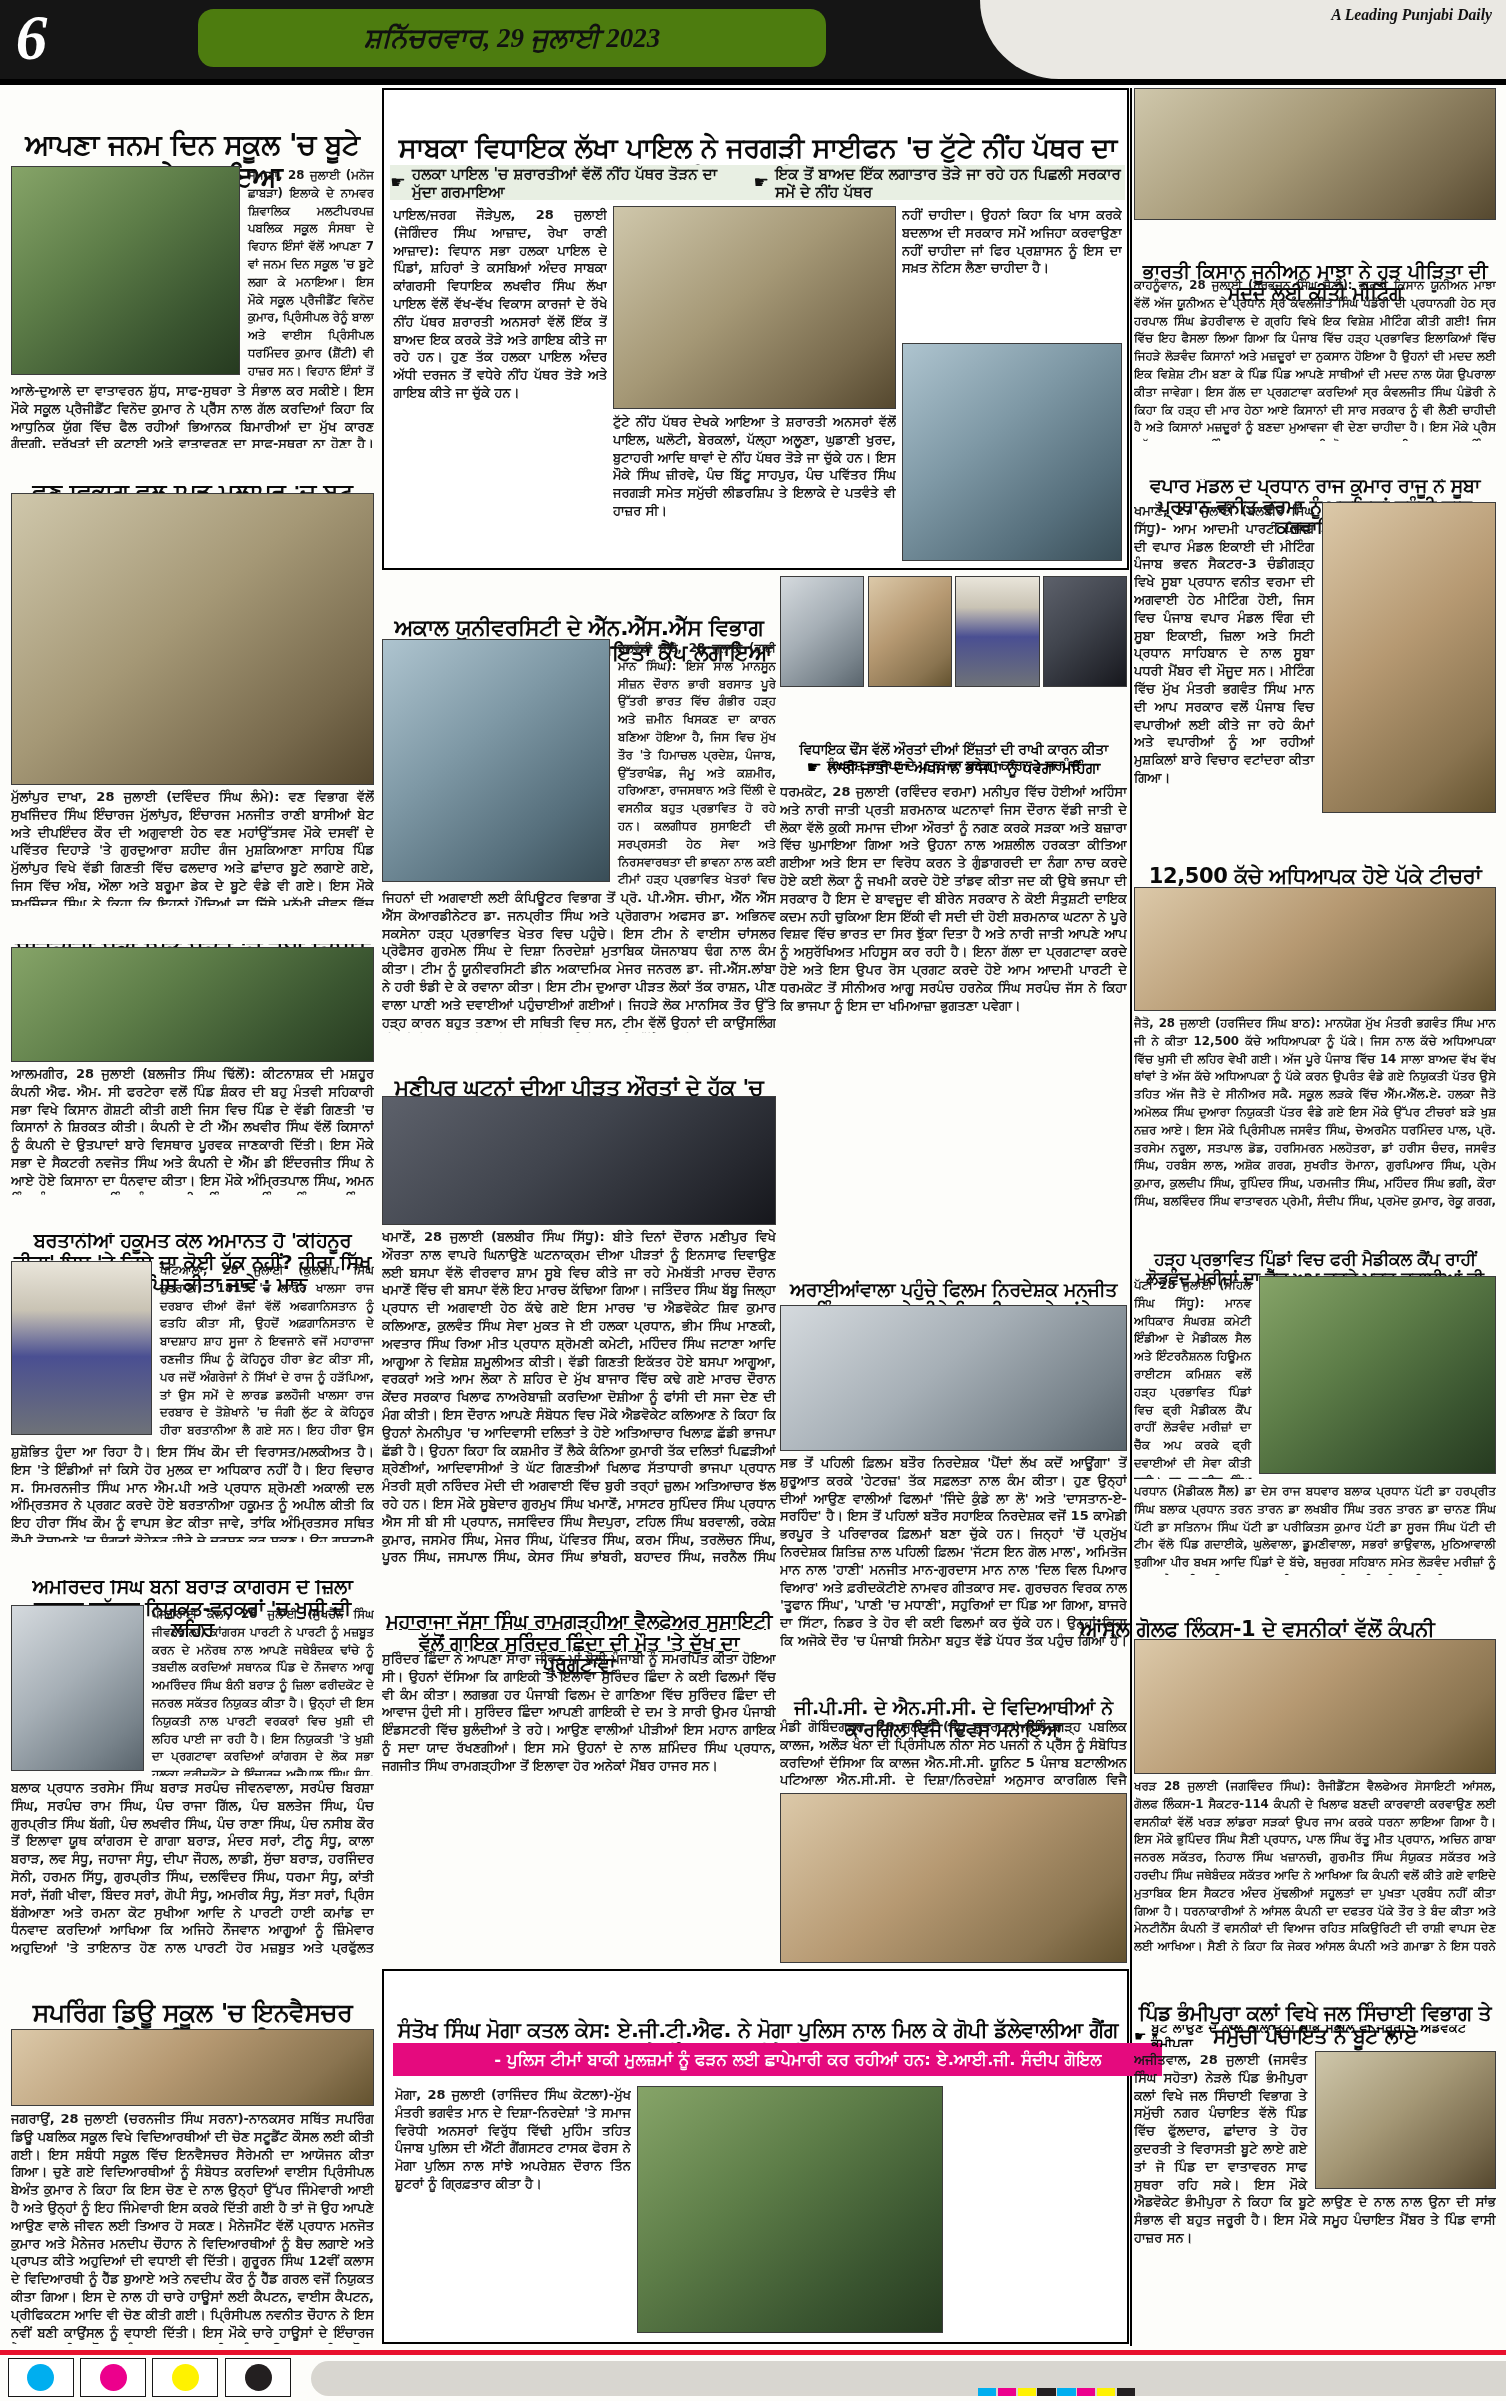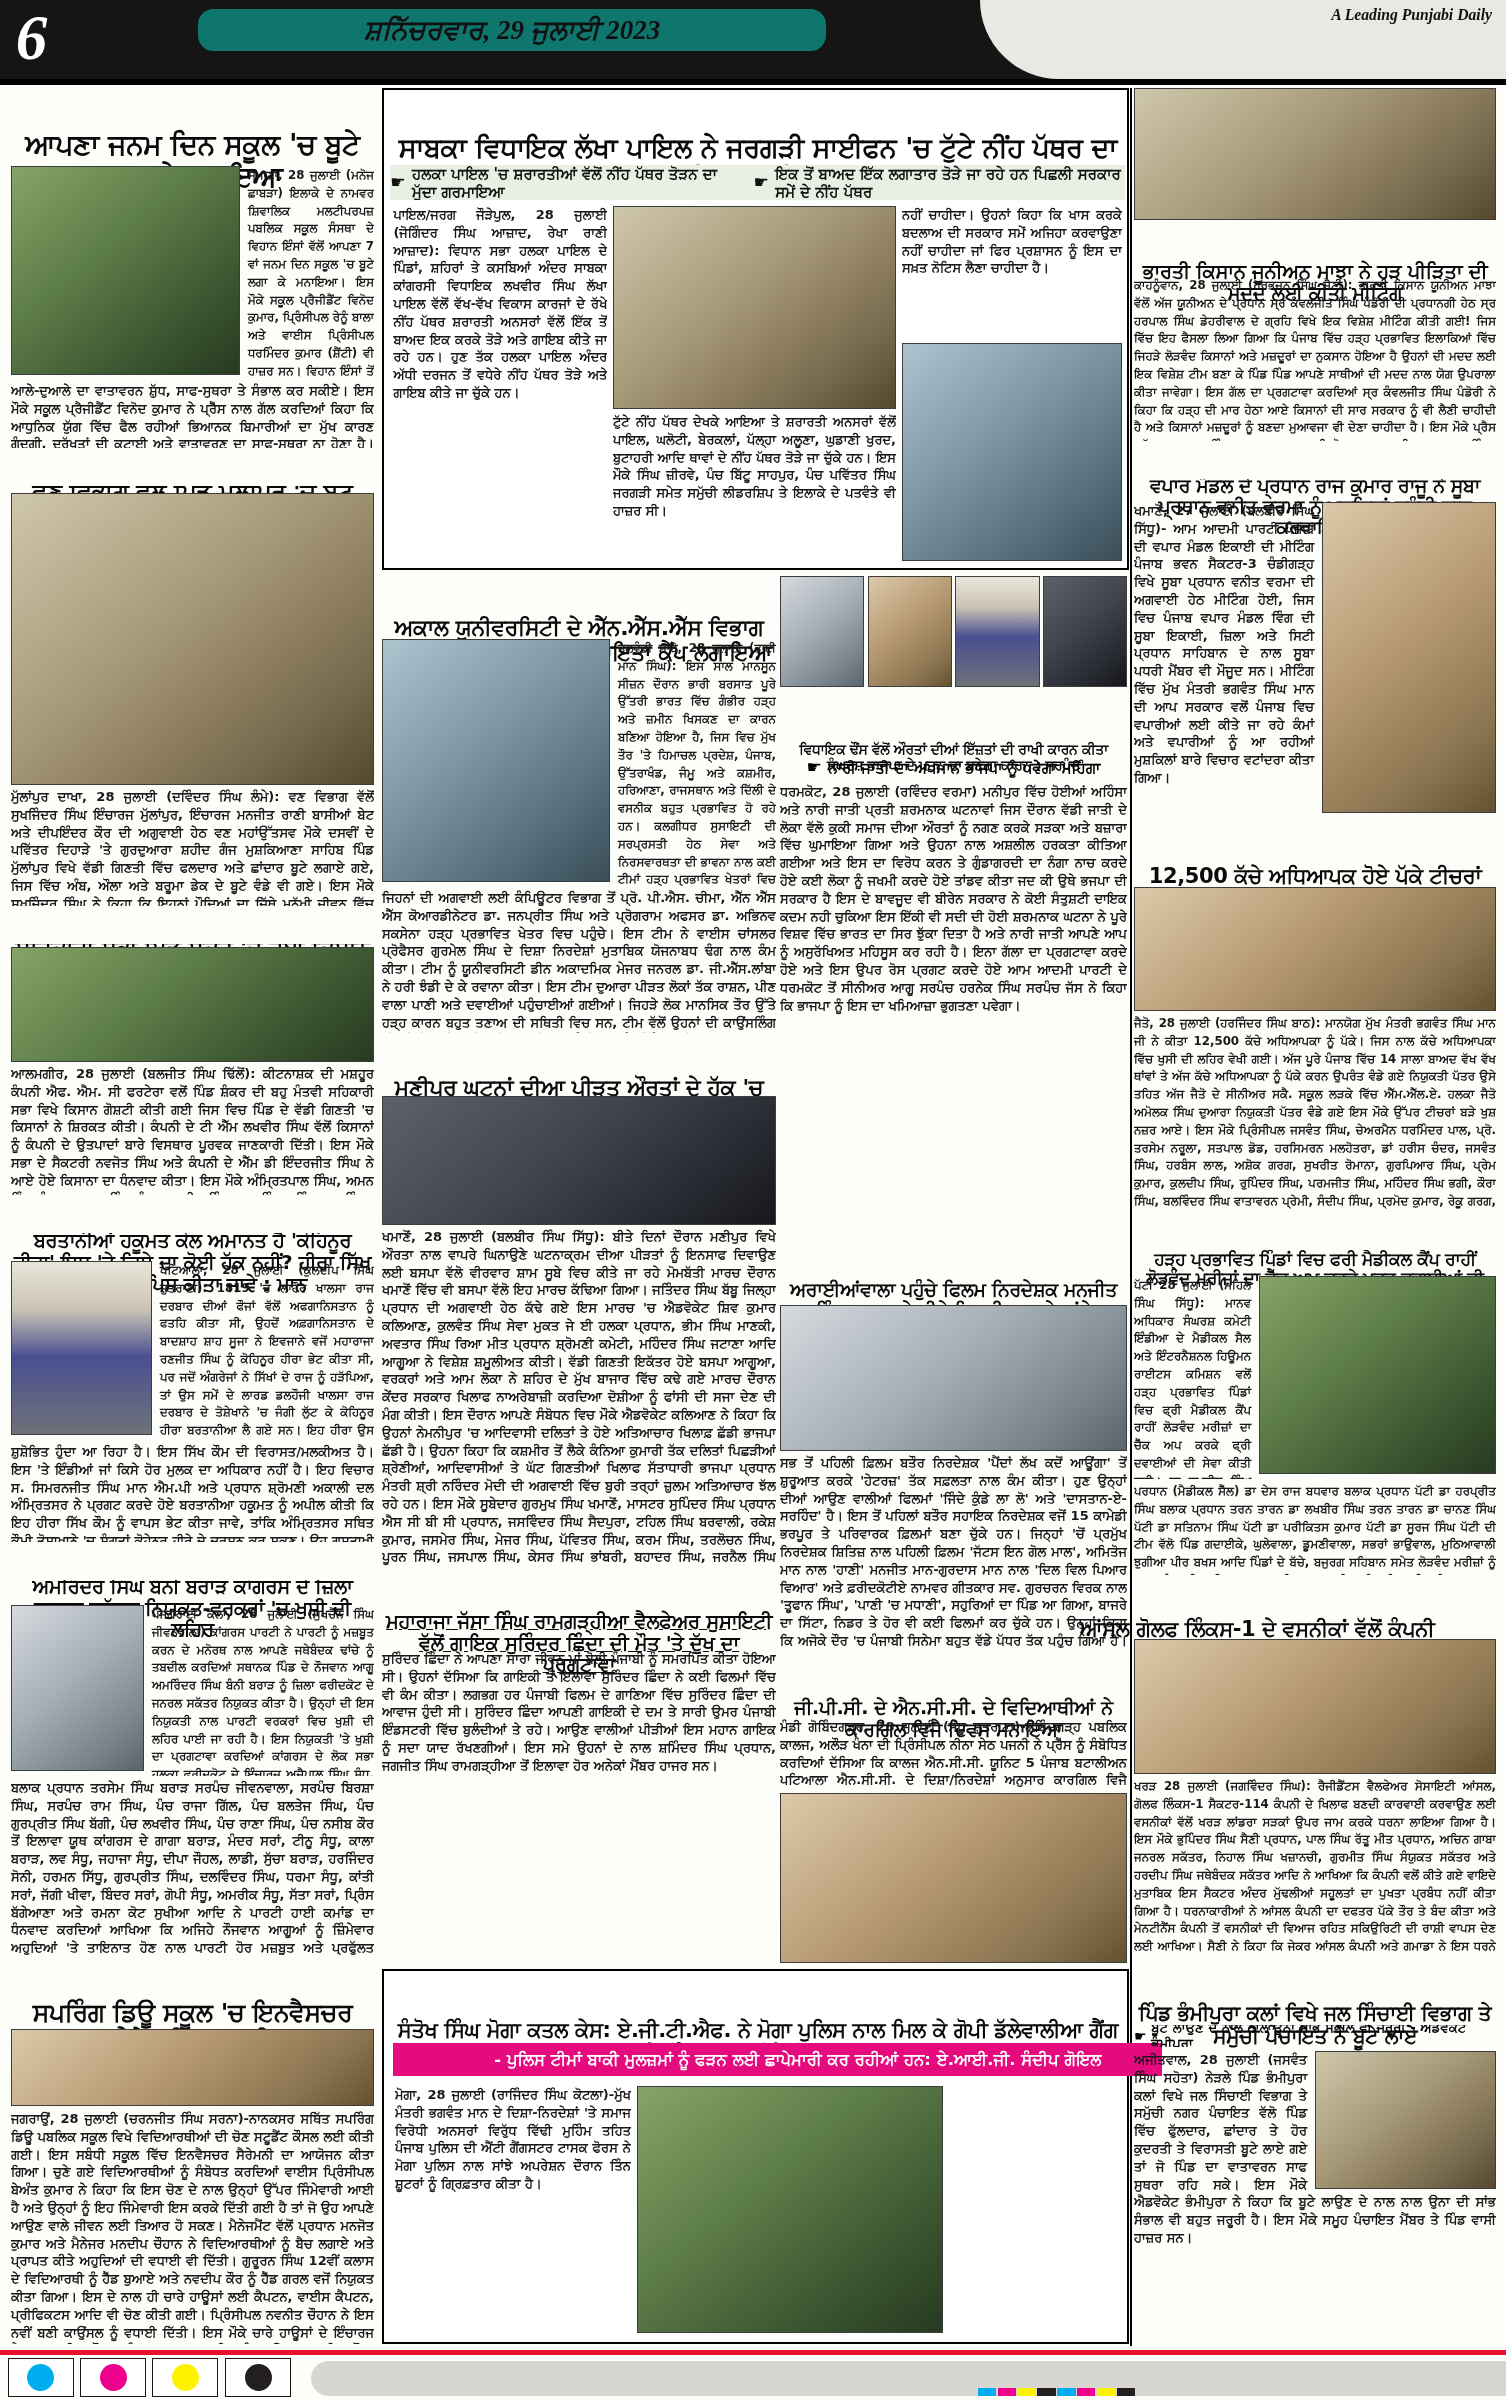--- a/index.html
+++ b/index.html
@@ -38,21 +38,21 @@
   .ph-p{background:linear-gradient(180deg,#e9e5da 0%,#c9c3b4 28%,#4a4f92 55%,#6e7278 100%);}
 </style>
 </head>
 <body>
 
 <div class="page">
 
   <div class="abs" style="left:0;top:0;width:1506px;height:79px;background:#151515;"></div>
   <div class="abs" style="left:980px;top:0;width:527px;height:79px;background:#eae8e3;border-bottom-left-radius:118px;"></div>
   <div class="abs serif-i" style="left:15.7px;top:0px;color:#fff;font-size:63px;line-height:77px;">6</div>
-  <div class="abs" style="left:198px;top:9.4px;width:628px;height:42px;background:#0f766e;border-radius:15.7px;display:flex;align-items:center;justify-content:center;">
+  <div class="abs" style="left:198px;top:9.4px;width:628px;height:58px;background:#4d7c0f;border-radius:15.7px;display:flex;align-items:center;justify-content:center;">
     <span class="serif-i" style="font-size:27px;color:#111;">ਸ਼ਨਿੱਚਰਵਾਰ, 29 ਜੁਲਾਈ 2023</span>
   </div>
   <div class="abs serif-i" style="right:14px;top:6.3px;font-size:15.7px;color:#111;text-align:right;width:314px;">A Leading Punjabi Daily</div>
   <div class="abs hrule" style="left:0;top:79px;width:1506px;height:5.5px;"></div>
   <div class="abs vline" style="left:1130px;top:88px;width:2.4px;height:2258px;"></div>
 
   <section>
     <h2 class="abs hl" style="left:11px;top:88px;width:363px;height:75px;font-size:28px;">ਆਪਣਾ ਜਨਮ ਦਿਨ ਸਕੂਲ 'ਚ ਬੂਟੇ ਲਗਾ ਕੇ ਮਨਾਇਆ</h2>
     <div class="abs body-txt" style="left:11px;top:166px;width:363px;height:212px;">
       <div class="photo ph-a fl-l" style="width:229px;height:209px;"></div>

